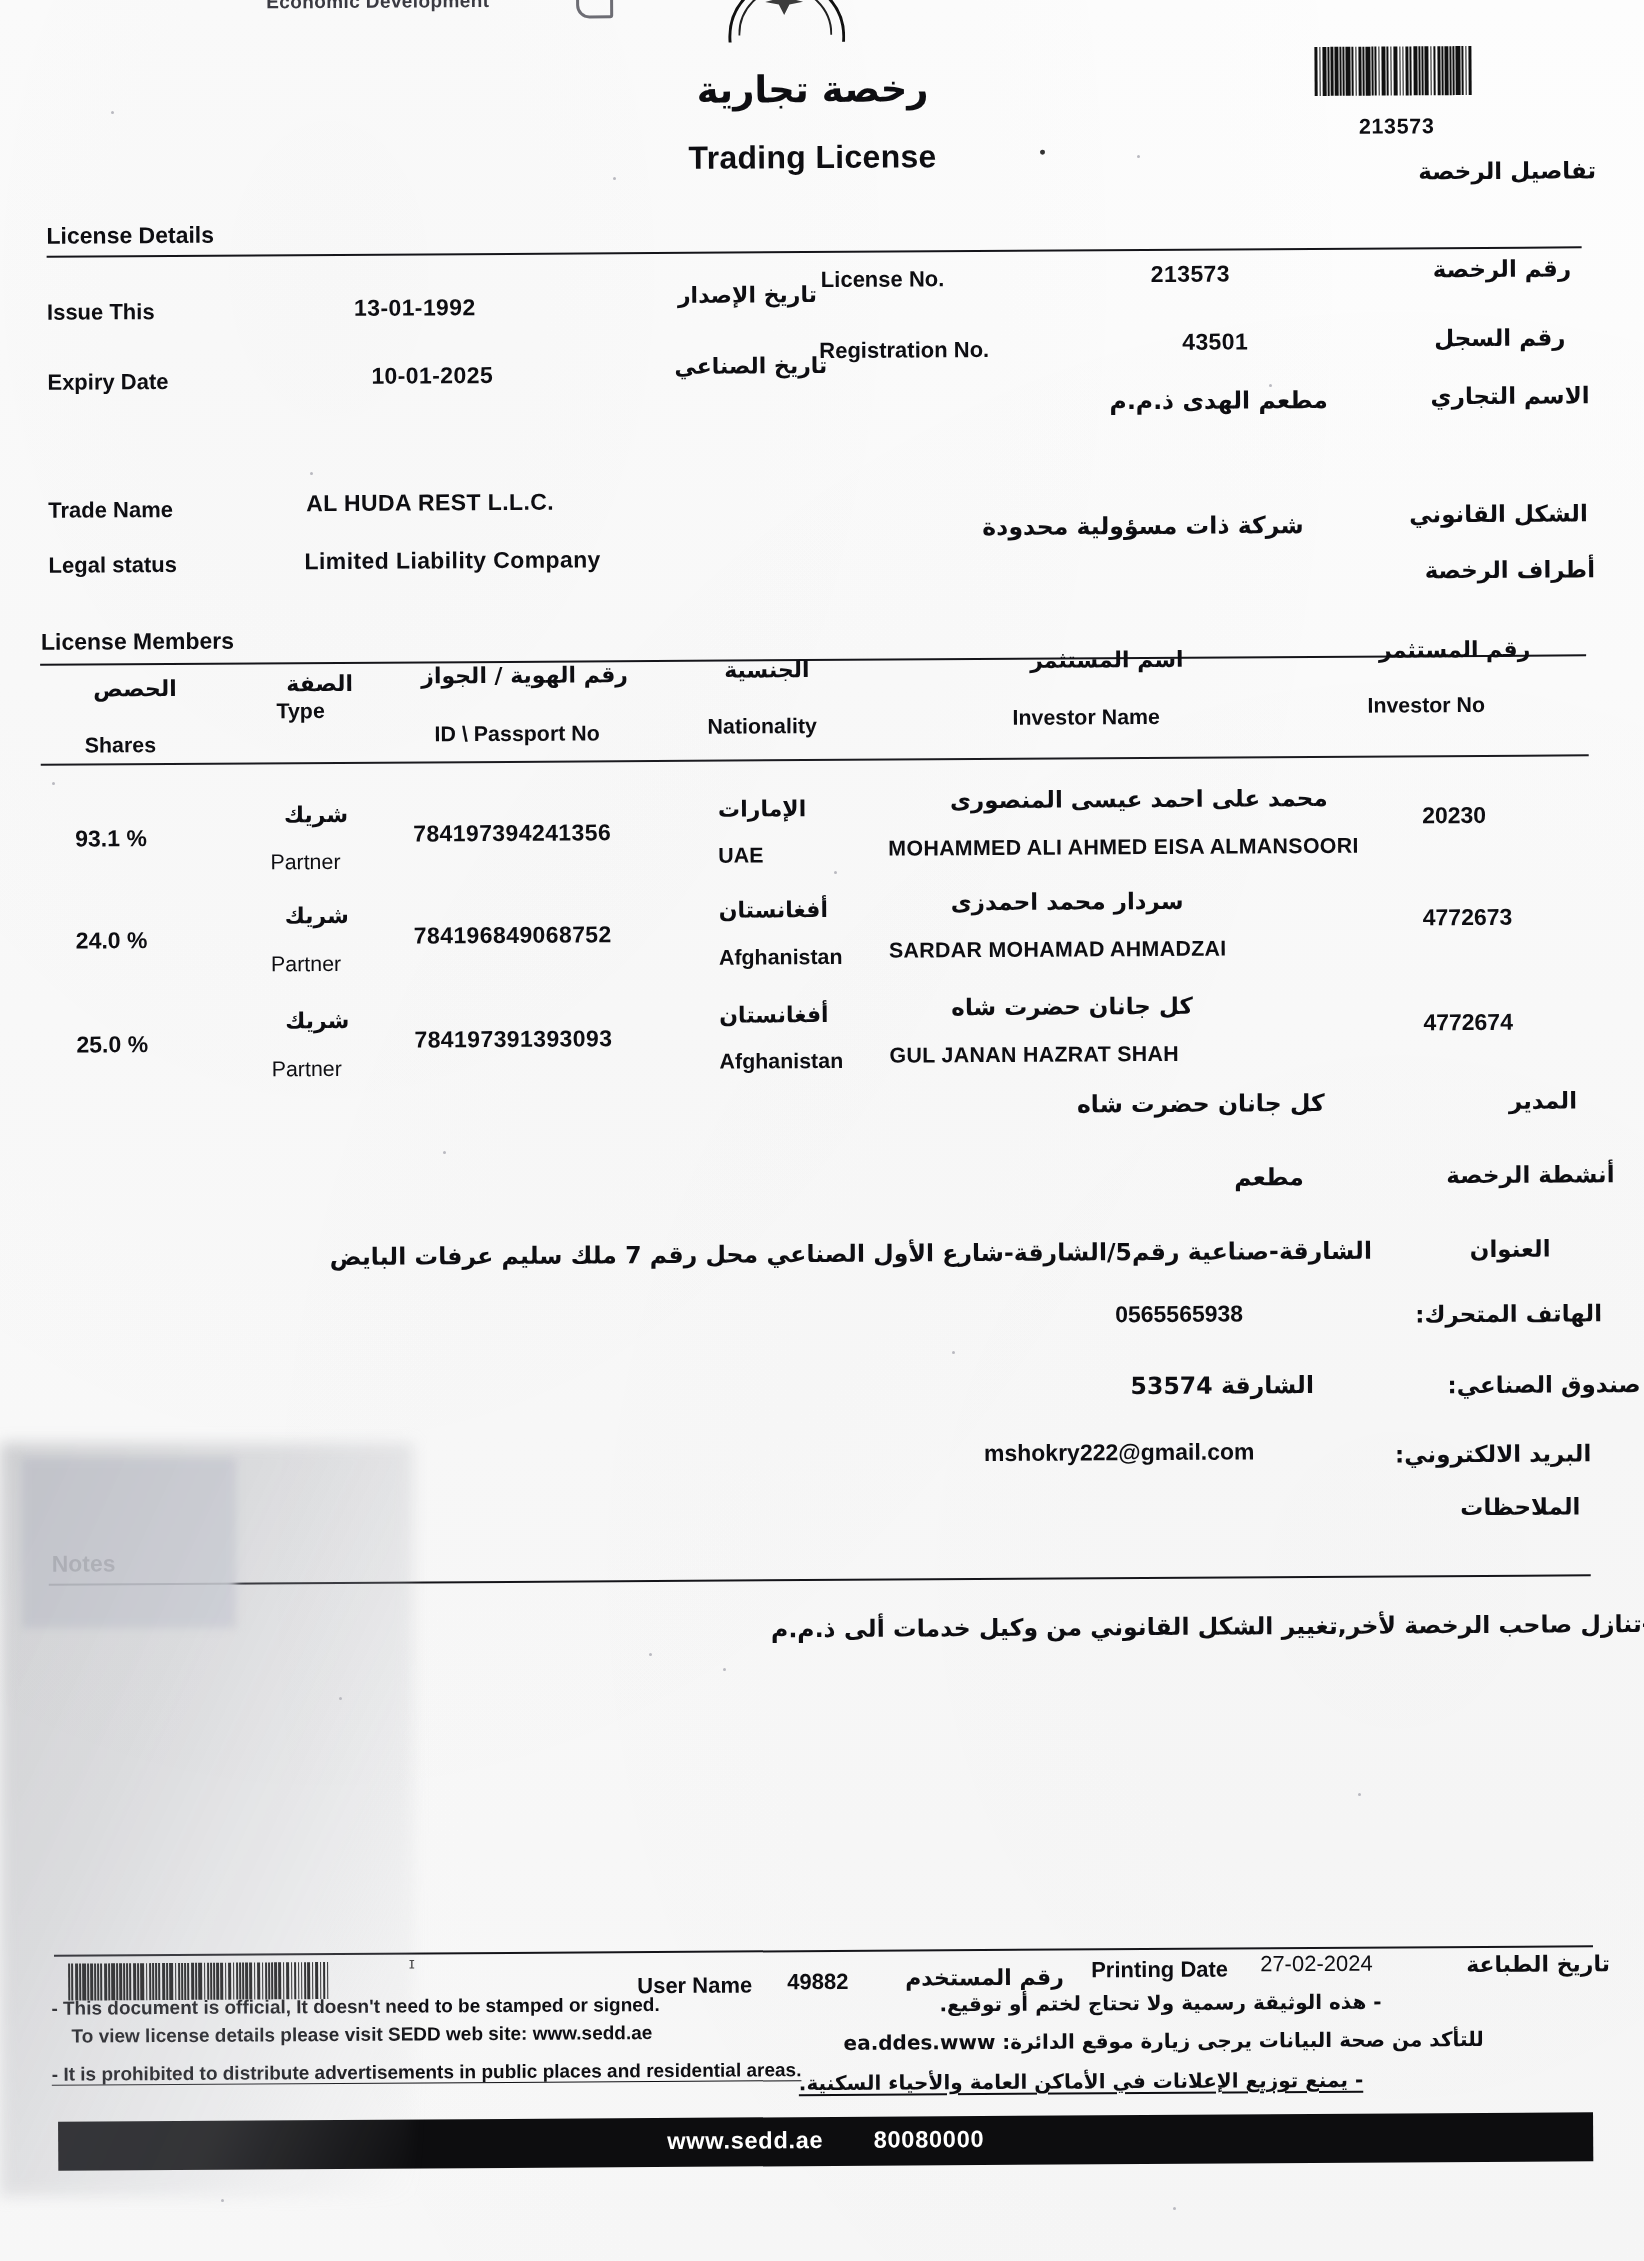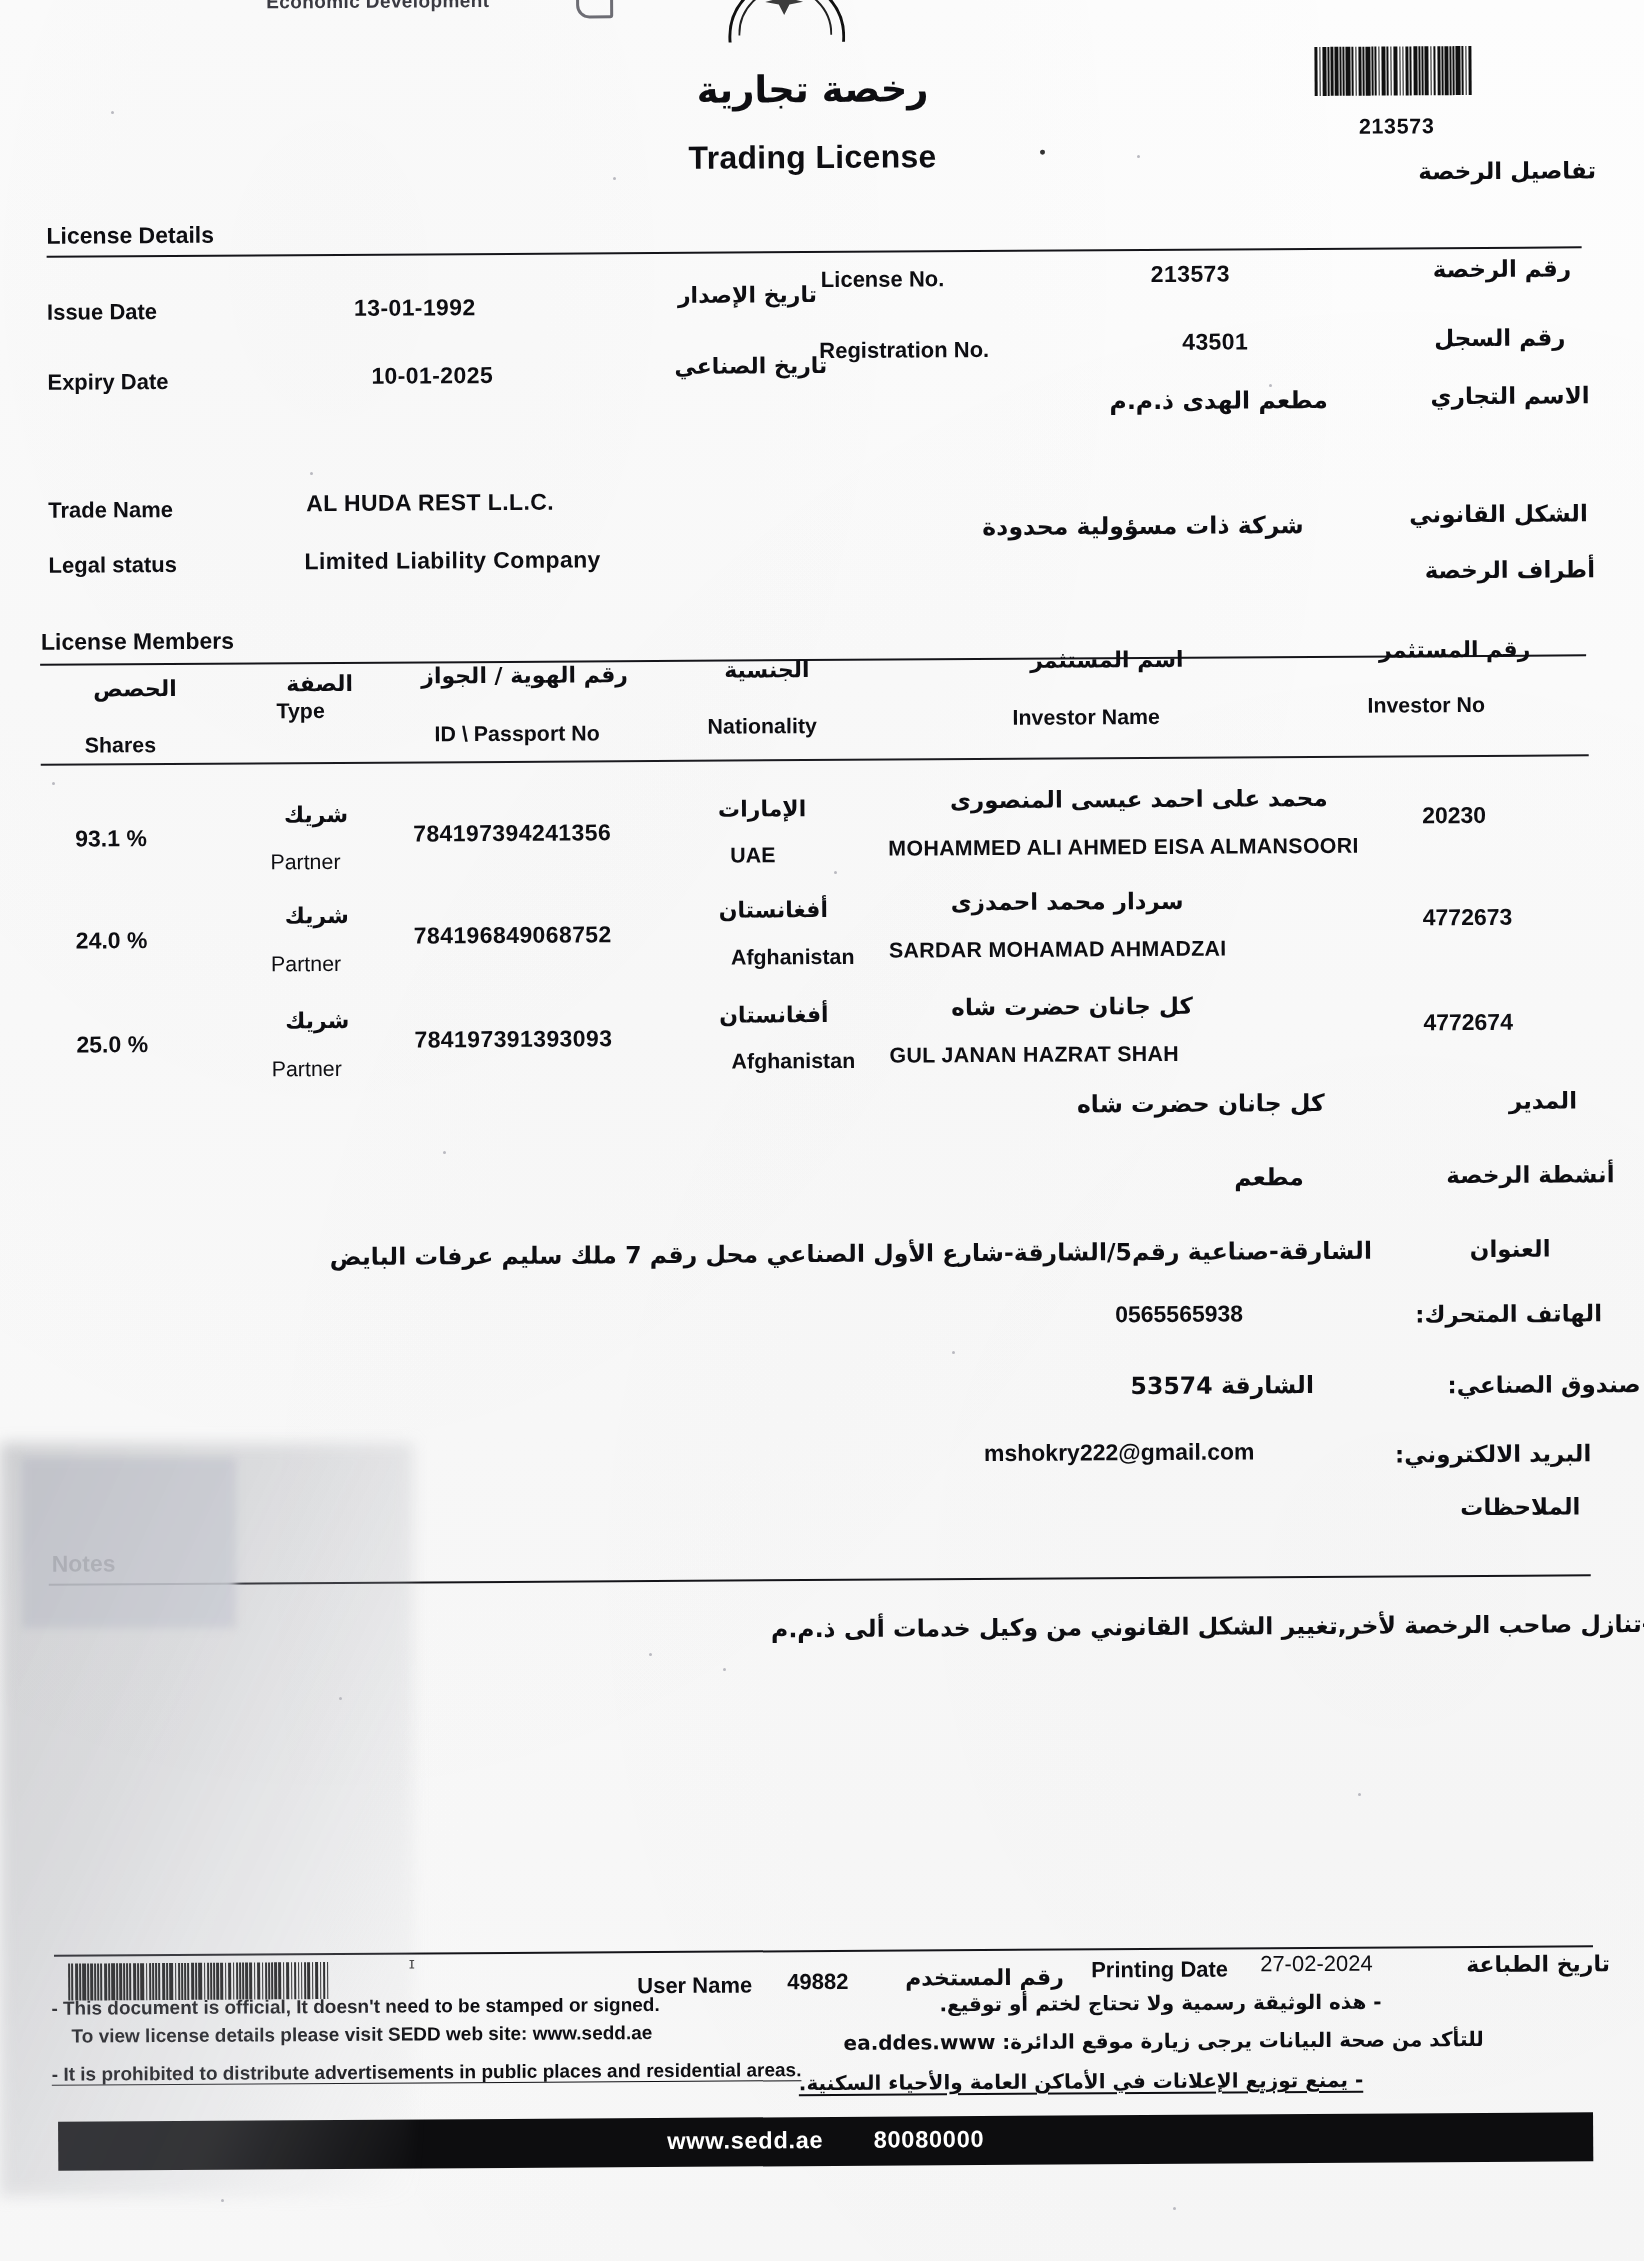--- a/index.html
+++ b/index.html
@@ -202,21 +202,21 @@
   #thInvNoAr  { left: 1382px; top: 641px; }
   #thInvNoEn  { left: 1370px; top: 697px; }
 
   #rule4 { left: 43px; top: 759px; width: 1548px; height: 1.5px; background:#1b1b20; }
 
   .row-shares   { font-size: 23px; font-weight: 700; }
   .row-type-ar  { font-size: 22px; }
   .row-type-en  { font-size: 21.4px; font-weight: 400; }
   .row-id       { font-size: 23px; font-weight: 700; letter-spacing: 0.4px; }
   .row-nat-ar   { font-size: 22px; }
-  .row-nat-en   { font-size: 21.4px; font-weight: 700; margin-left: 12px; }
+  .row-nat-en   { font-size: 21.4px; font-weight: 700; }
   .row-name-ar  { font-size: 23px; }
   .row-name-en  { font-size: 21.4px; font-weight: 700; letter-spacing: 0.3px; }
   .row-invno    { font-size: 23px; font-weight: 700; }
 
   
   #arManagerLbl  { left: 1509px; top: 1092px; font-size: 23px; }
   #managerVal    { left: 1077px; top: 1092px; font-size: 23.6px; }
   #arActivityLbl { left: 1446px; top: 1166px; font-size: 23px; }
   #activityVal   { left: 1234px; top: 1166px; font-size: 23.6px; }
   #arAddressLbl  { left: 1469px; top: 1240px; font-size: 23px; }
@@ -298,21 +298,21 @@
 
   <div id="arDetailsHdr" class="abs ar" style="left: 1424px;">تفاصيل الرخصة</div>
   <div id="enDetailsHdr" class="abs en">License Details</div>
   <div id="rule1" class="rule"></div>
 
   <div id="arLicNoLbl" class="abs ar lbl-ar" style="left: 1438px;">رقم الرخصة</div>
   <div id="enLicNoLbl" class="abs en lbl-en">License No.</div>
   <div id="licNoVal" class="abs en val-en">213573</div>
 
   <div id="arIssueDateLbl" class="abs ar lbl-ar">تاريخ الإصدار</div>
-  <div id="enIssueDateLbl" class="abs en lbl-en">Issue Date</div>
+  <div id="enIssueDateLbl" class="abs en lbl-en">Issue This</div>
   <div id="issueDateVal" class="abs en val-en">13-01-1992</div>
 
   <div id="arRegNoLbl" class="abs ar lbl-ar" style="left: 1439px;">رقم السجل</div>
   <div id="enRegNoLbl" class="abs en lbl-en">Registration No.</div>
   <div id="regNoVal" class="abs en val-en">43501</div>
 
   <div id="arExpiryLbl" class="abs ar lbl-ar">تاريخ الصناعي</div>
   <div id="enExpiryLbl" class="abs en lbl-en">Expiry Date</div>
   <div id="expiryVal" class="abs en val-en">10-01-2025</div>
 

